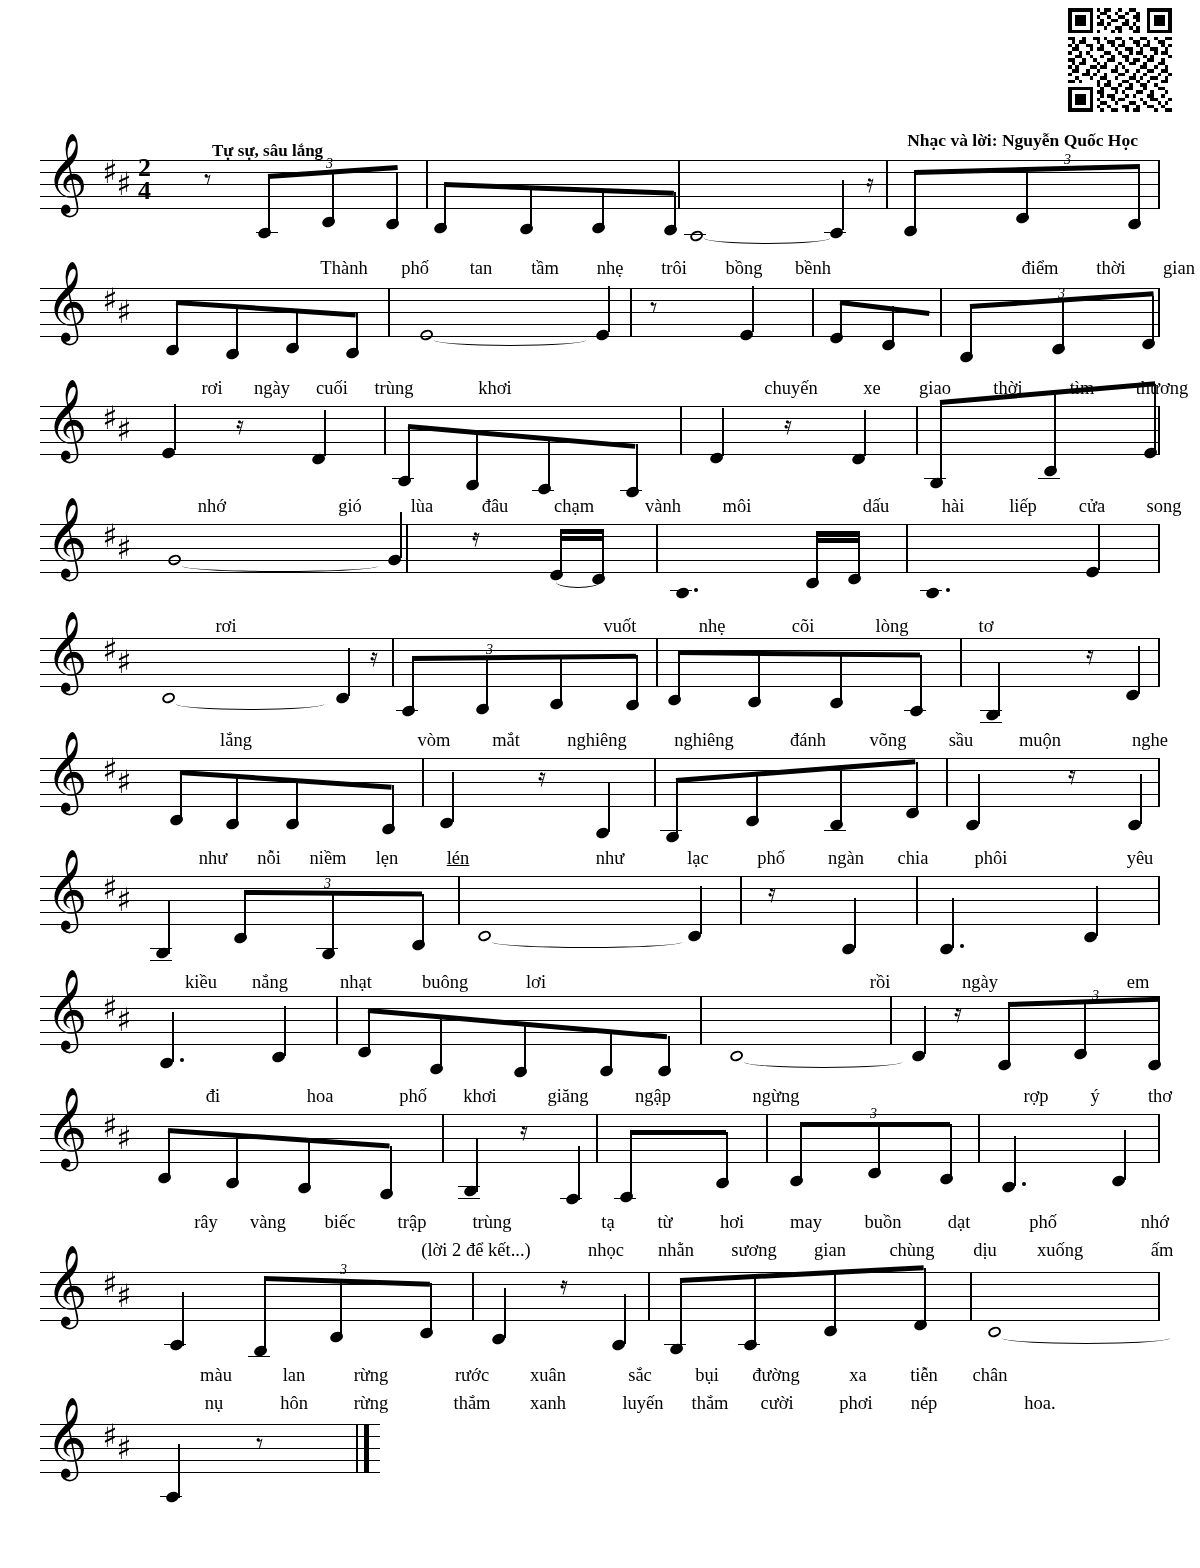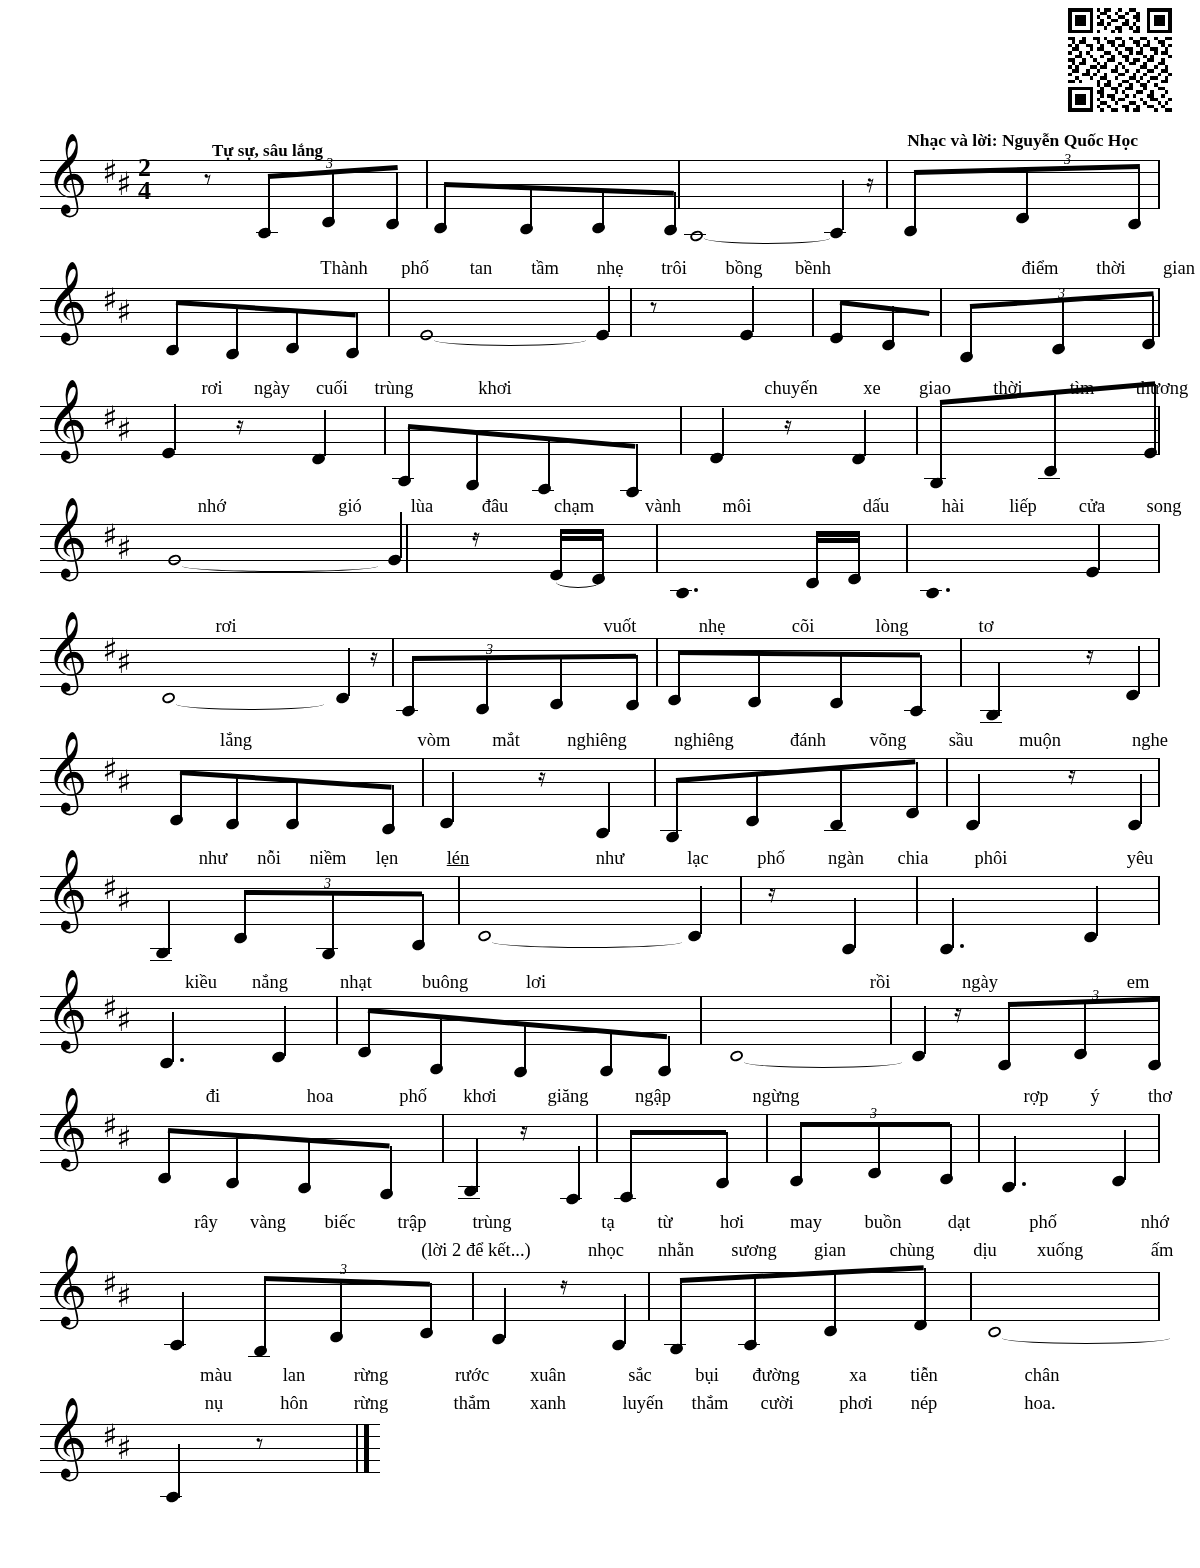--- a/index.html
+++ b/index.html
@@ -1112,21 +1112,21 @@
       <span class="lyric" style="left: 176px;">màu</span>
       <span class="lyric" style="left: 254px;">lan</span>
       <span class="lyric" style="left: 331px;">rừng</span>
       <span class="lyric" style="left: 432px; font-family: Liberation Serif, serif;">rước</span>
       <span class="lyric" style="left: 508px;">xuân</span>
       <span class="lyric" style="left: 600px;">sắc</span>
       <span class="lyric" style="left: 667px;">bụi</span>
       <span class="lyric" style="left: 736px;">đường</span>
       <span class="lyric" style="left: 818px;">xa</span>
       <span class="lyric" style="left: 884px;">tiễn</span>
-      <span class="lyric" style="left: 1002px;">chân</span>
+      <span class="lyric" style="left: 950px;">chân</span>
     </div>
   <div class="lyricline" style="top:1393px;">
       <span class="lyric" style="left: 174px;">nụ</span>
       <span class="lyric" style="left: 254px;">hôn</span>
       <span class="lyric" style="left: 331px;">rừng</span>
       <span class="lyric" style="left: 432px;">thắm</span>
       <span class="lyric" style="left: 508px;">xanh</span>
       <span class="lyric" style="left: 603px;">luyến</span>
       <span class="lyric" style="left: 670px;">thắm</span>
       <span class="lyric" style="left: 737px;">cười</span>

